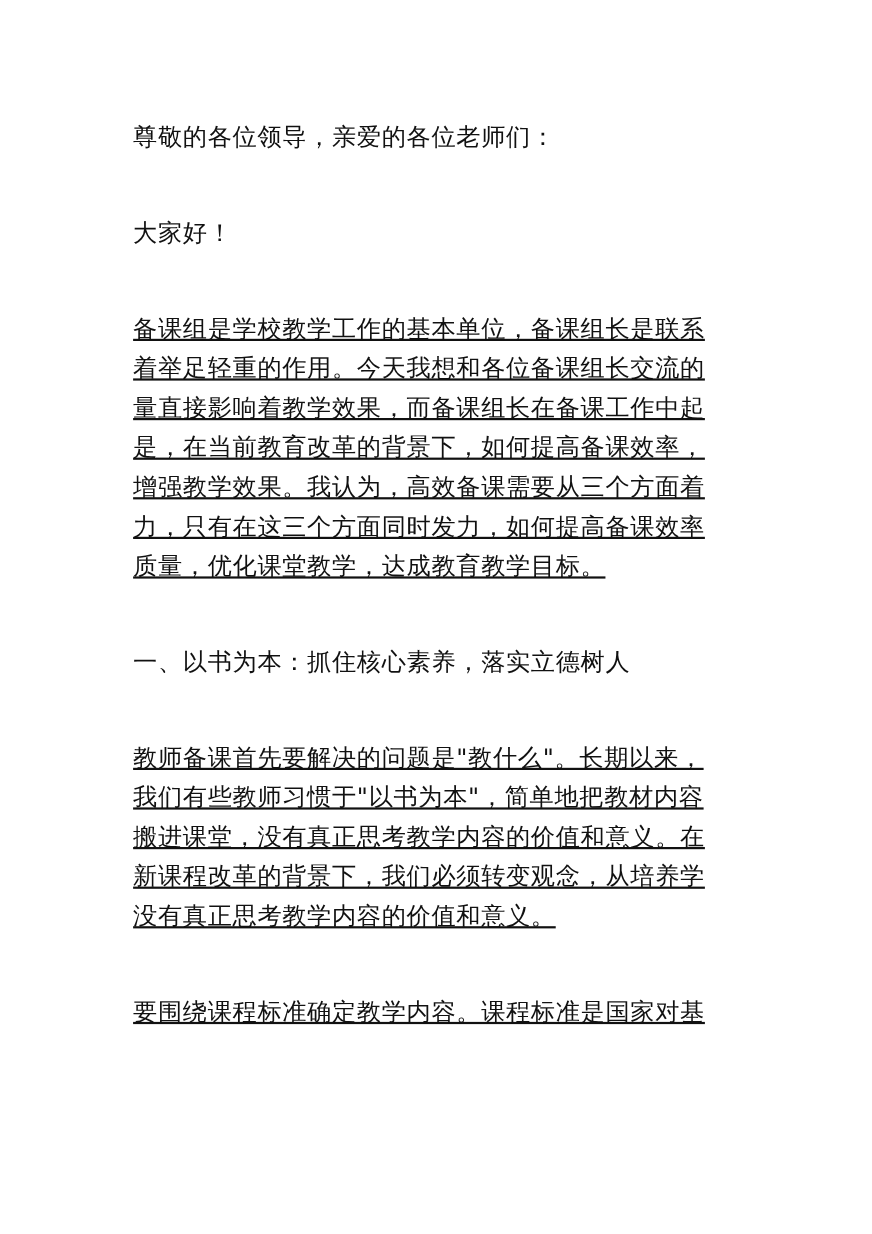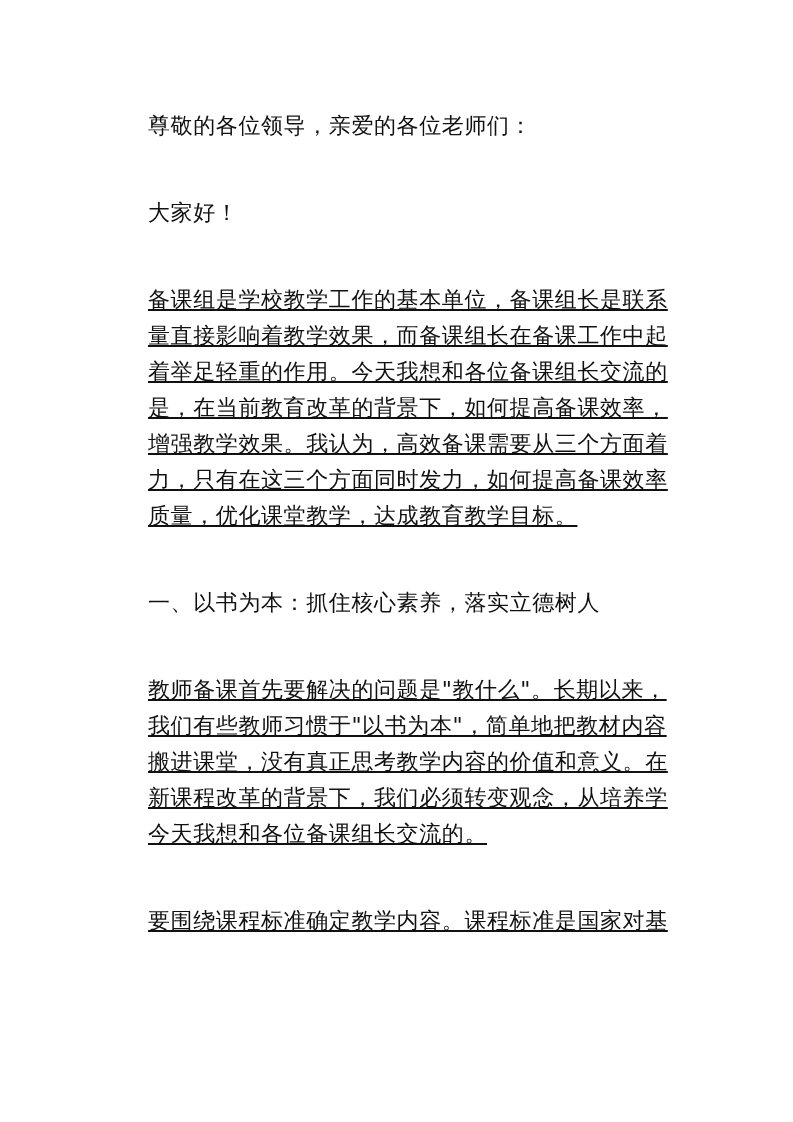--- a/index.html
+++ b/index.html
@@ -13,21 +13,20 @@
       position: relative;
       overflow: hidden;
       font-family: "DejaVu Sans", "Liberation Sans", sans-serif;
       color: #111111;
     }
     .page {
       position: absolute;
       left: 121px;
       top: 108px;
       width: 556px;
-      margin-left: 27px;
     }
     .line {
       font-size: 22px;
       line-height: 36px;
       white-space: nowrap;
       letter-spacing: 0.6px;
       margin: 0;
     }
     .block {
       margin: 0;
@@ -39,38 +38,38 @@
 <body>
 
 <div class="page">
   <p class="line">尊敬的各位领导，亲爱的各位老师们：</p>
   <div class="gap"></div>
   <p class="line">大家好！</p>
   <div class="gap"></div>
 
   <div class="block">
     <p class="line">备课组是学校教学工作的基本单位，备课组长是联系</p>
+    <p class="line">着举足轻重的作用。今天我想和各位备课组长交流的</p>
     <p class="line">量直接影响着教学效果，而备课组长在备课工作中起</p>
-    <p class="line">着举足轻重的作用。今天我想和各位备课组长交流的</p>
     <p class="line">是，在当前教育改革的背景下，如何提高备课效率，</p>
     <p class="line">增强教学效果。我认为，高效备课需要从三个方面着</p>
     <p class="line">力，只有在这三个方面同时发力，如何提高备课效率</p>
     <p class="line">质量，优化课堂教学，达成教育教学目标。</p>
   </div>
 
   <div class="gap"></div>
   <p class="line">一、以书为本：抓住核心素养，落实立德树人</p>
   <div class="gap"></div>
 
   <div class="block">
     <p class="line">教师备课首先要解决的问题是"教什么"。长期以来，</p>
     <p class="line">我们有些教师习惯于"以书为本"，简单地把教材内容</p>
     <p class="line">搬进课堂，没有真正思考教学内容的价值和意义。在</p>
     <p class="line">新课程改革的背景下，我们必须转变观念，从培养学</p>
-    <p class="line">今天我想和各位备课组长交流的。</p>
+    <p class="line">没有真正思考教学内容的价值和意义。</p>
   </div>
 
   <div class="gap"></div>
 
   <div class="block">
     <p class="line">要围绕课程标准确定教学内容。课程标准是国家对基</p>
   </div>
 </div>
 
 </body></html>

